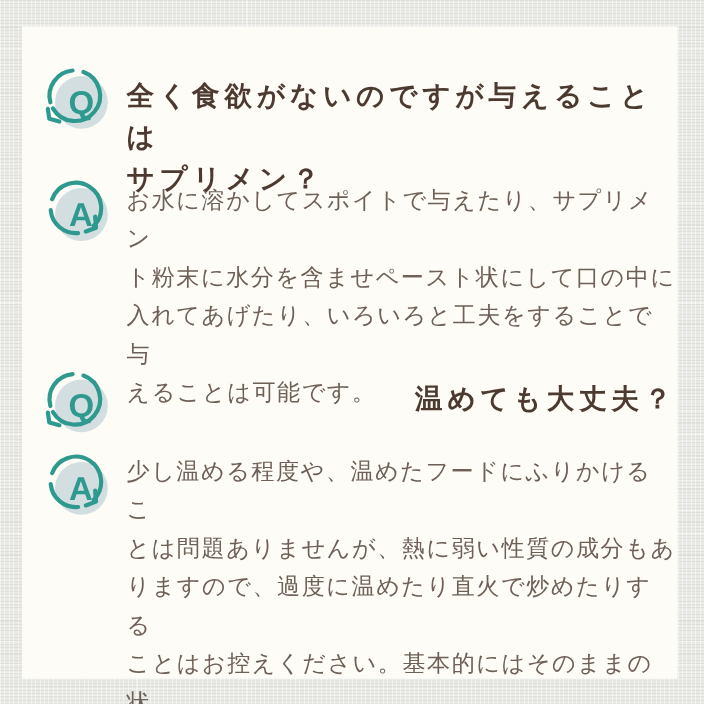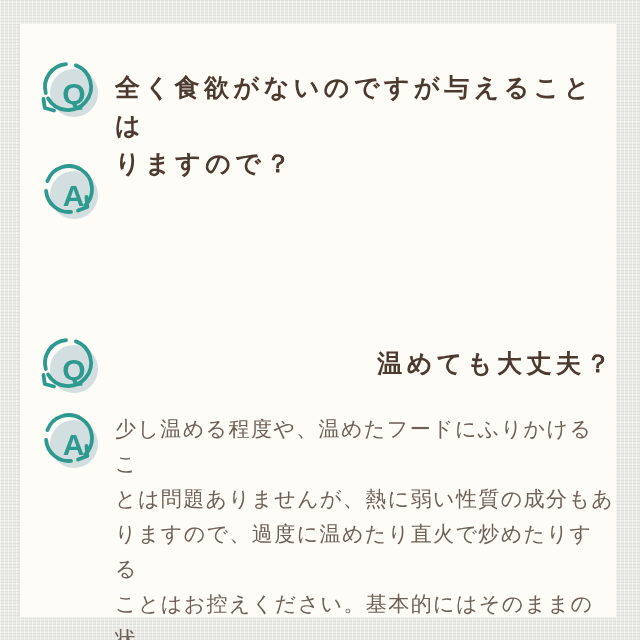--- a/index.html
+++ b/index.html
@@ -49,29 +49,33 @@
   <div class="card">
 
     <svg class="icon q1i" viewBox="0 0 60 60">
       <circle class="bg" cx="34" cy="33" r="24"></circle>
       <path class="arc" d="M35.9 5.4 A23 23 0 1 1 8.1 38.5"></path>
       <path class="arc" d="M5.8 33 A23 23 0 0 1 26 4.1"></path>
       <path class="chev" d="M3.5 39 L4.8 48 L14 50.5"></path>
       <text x="34" y="43.5">Q</text>
     </svg>
     <div class="qtext q1t">全く食欲がないのですが与えることは
-りますので？</div>
+サプリメン？</div>
 
     <svg class="icon a1i" viewBox="0 0 60 60">
       <circle class="bg" cx="34" cy="32" r="24"></circle>
       <path class="arc" d="M7.4 18.1 A23 23 0 1 1 45.3 42.3"></path>
       <path class="arc" d="M31 48.9 A23 23 0 0 1 6.1 28"></path>
       <path class="chev" d="M46.5 34 L47.3 44 L38 47.5"></path>
       <text x="33.5" y="42.5">A</text>
     </svg>
+    <div class="atext a1t">お水に溶かしてスポイトで与えたり、サプリメン
+ト粉末に水分を含ませペースト状にして口の中に
+入れてあげたり、いろいろと工夫をすることで与
+えることは可能です。</div>
 
     <svg class="icon q2i" viewBox="0 0 60 60">
       <circle class="bg" cx="34" cy="33" r="24"></circle>
       <path class="arc" d="M35.9 5.4 A23 23 0 1 1 8.1 38.5"></path>
       <path class="arc" d="M5.8 33 A23 23 0 0 1 26 4.1"></path>
       <path class="chev" d="M3.5 39 L4.8 48 L14 50.5"></path>
       <text x="34" y="43.5">Q</text>
     </svg>
     <div class="qtext q2t">温めても大丈夫？</div>
 

